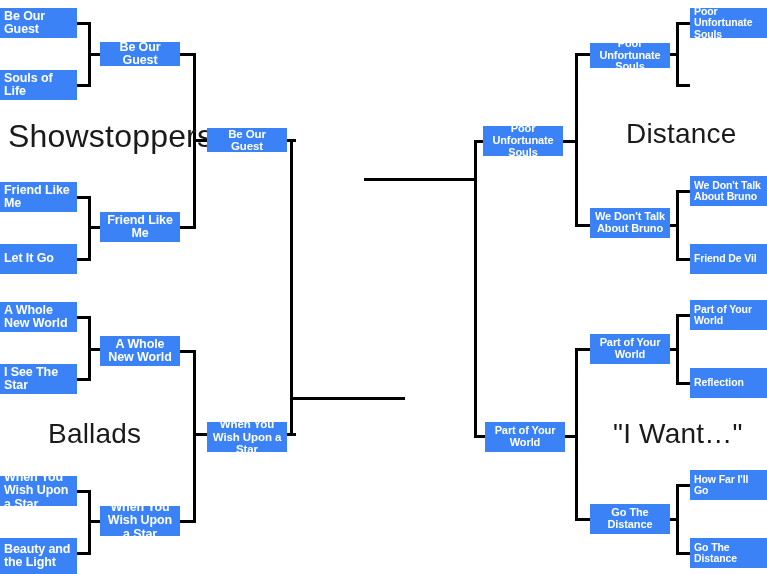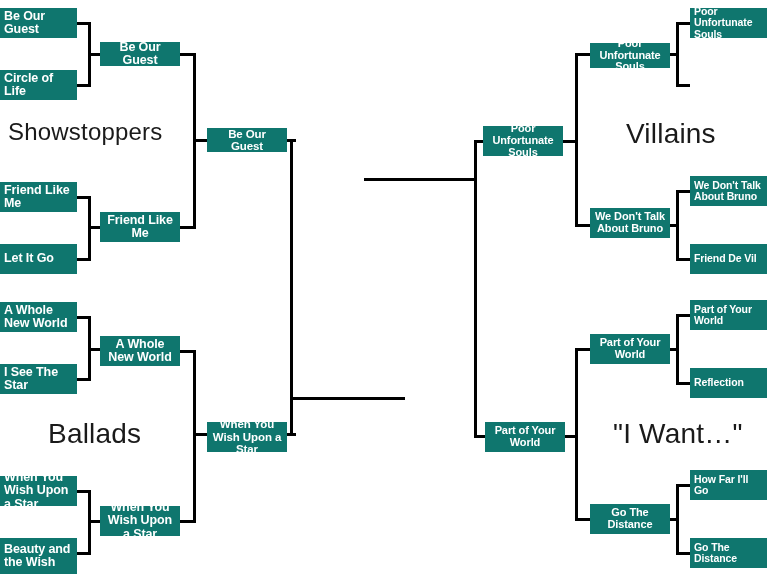--- a/index.html
+++ b/index.html
@@ -10,21 +10,21 @@
   #bracket{
     position:relative;
     width:767px;
     height:574px;
     background:#ffffff;
     overflow:hidden;
   }
   
   .box{
     position:absolute;
-    background:#0f766e;
+    background:#3b82f6;
     color:#ffffff;
     display:flex;
     align-items:center;
     justify-content:center;
     text-align:center;
     font-weight:bold;
     line-height:1.08;
     box-sizing:border-box;
     padding:2px 4px;
     letter-spacing:-0.1px;
@@ -49,21 +49,21 @@
     letter-spacing:0.2px;
     z-index:2;
   }
 </style>
 </head>
 <body>
 
 <div id="bracket">
 
   <div class="box r1 lalign" style="left:0px;top:8px;width:77px;height:30px;">Be Our Guest</div>
-  <div class="box r1 lalign" style="left:0px;top:70px;width:77px;height:30px;">Circle of Life</div>
+  <div class="box r1 lalign" style="left:0px;top:70px;width:77px;height:30px;">Souls of Life</div>
   <div class="box r1 lalign" style="left:0px;top:182px;width:77px;height:30px;">Friend Like Me</div>
   <div class="box r1 lalign" style="left:0px;top:244px;width:77px;height:30px;text-align:right;">Let It Go</div>
 
   <div class="ln h" style="left:77px;top:22px;width:14px;"></div>
   <div class="ln h" style="left:77px;top:84px;width:14px;"></div>
   <div class="ln v" style="left:88px;top:22px;height:65px;"></div>
   <div class="ln h" style="left:88px;top:53px;width:14px;"></div>
 
   <div class="ln h" style="left:77px;top:196px;width:14px;"></div>
   <div class="ln h" style="left:77px;top:258px;width:14px;"></div>
@@ -73,26 +73,26 @@
   <div class="box r2" style="left:100px;top:42px;width:80px;height:24px;">Be Our Guest</div>
   <div class="box r2" style="left:100px;top:212px;width:80px;height:30px;">Friend Like Me</div>
 
   <div class="ln h" style="left:180px;top:53px;width:16px;"></div>
   <div class="ln h" style="left:180px;top:226px;width:16px;"></div>
   <div class="ln v" style="left:193px;top:53px;height:176px;"></div>
   <div class="ln h" style="left:193px;top:139px;width:16px;"></div>
 
   <div class="box r3w" style="left:207px;top:128px;width:80px;height:24px;">Be Our Guest</div>
 
-  <div class="heading" style="left:8px;top:118px;font-size:24px;">Showstoppers</div>
+  <div class="heading" style="left:8px;top:118px;font-size:32px;">Showstoppers</div>
 
   <div class="box r1 lalign" style="left:0px;top:302px;width:77px;height:30px;">A Whole New World</div>
   <div class="box r1 lalign" style="left:0px;top:364px;width:77px;height:30px;">I See The Star</div>
   <div class="box r1 lalign" style="left:0px;top:476px;width:77px;height:30px;">When You Wish Upon a Star</div>
-  <div class="box r1 lalign" style="left:0px;top:538px;width:77px;height:36px;">Beauty and the Wish</div>
+  <div class="box r1 lalign" style="left:0px;top:538px;width:77px;height:36px;">Beauty and the Light</div>
 
   <div class="ln h" style="left:77px;top:316px;width:14px;"></div>
   <div class="ln h" style="left:77px;top:378px;width:14px;"></div>
   <div class="ln v" style="left:88px;top:316px;height:65px;"></div>
   <div class="ln h" style="left:88px;top:348px;width:14px;"></div>
 
   <div class="ln h" style="left:77px;top:490px;width:14px;"></div>
   <div class="ln h" style="left:77px;top:552px;width:14px;"></div>
   <div class="ln v" style="left:88px;top:490px;height:65px;"></div>
   <div class="ln h" style="left:88px;top:520px;width:14px;"></div>
@@ -131,21 +131,21 @@
   <div class="box r3" style="left:590px;top:43px;width:80px;height:25px;">Poor Unfortunate Souls</div>
   <div class="box r3" style="left:590px;top:208px;width:80px;height:30px;">We Don't Talk About Bruno</div>
 
   <div class="ln h" style="left:575px;top:53px;width:16px;"></div>
   <div class="ln h" style="left:575px;top:224px;width:16px;"></div>
   <div class="ln v" style="left:575px;top:53px;height:174px;"></div>
   <div class="ln h" style="left:562px;top:140px;width:16px;"></div>
 
   <div class="box r3" style="left:483px;top:126px;width:80px;height:30px;">Poor Unfortunate Souls</div>
 
-  <div class="heading" style="left:626px;top:118px;font-size:28px;">Villains</div>
+  <div class="heading" style="left:626px;top:118px;font-size:28px;">Distance</div>
 
   <div class="box small lalign" style="left:690px;top:300px;width:77px;height:30px;">Part of Your World</div>
   <div class="box small lalign" style="left:690px;top:470px;width:77px;height:30px;">How Far I'll Go</div>
   <div class="box small lalign" style="left:690px;top:368px;width:77px;height:30px;">Reflection</div>
   <div class="box small lalign" style="left:690px;top:538px;width:77px;height:30px;">Go The Distance</div>
 
   <div class="ln h" style="left:676px;top:314px;width:14px;"></div>
   <div class="ln h" style="left:676px;top:382px;width:14px;"></div>
   <div class="ln v" style="left:676px;top:314px;height:71px;"></div>
   <div class="ln h" style="left:664px;top:348px;width:15px;"></div>

